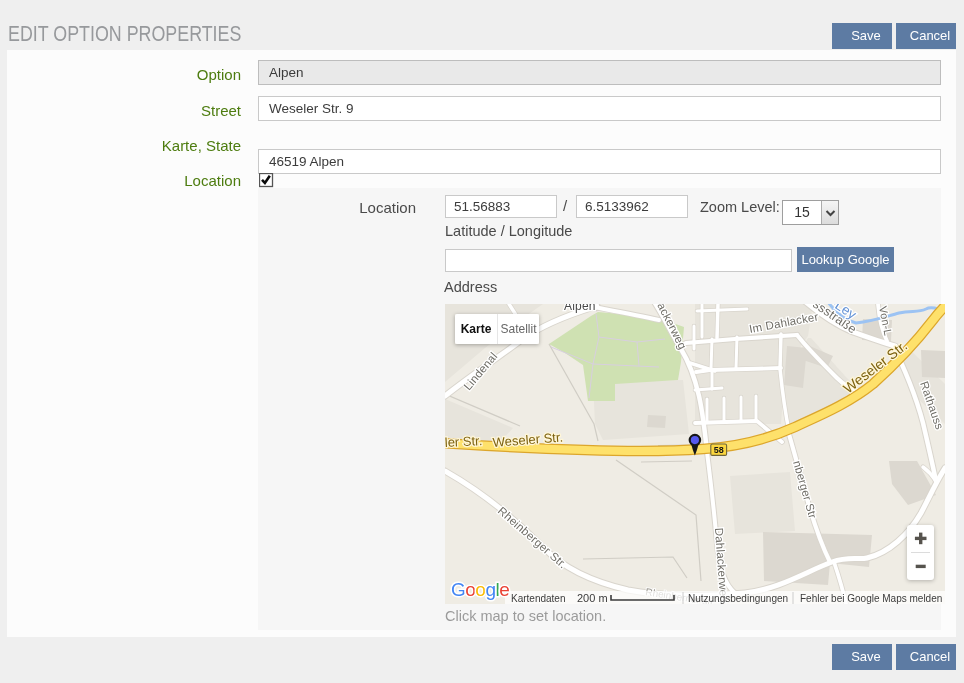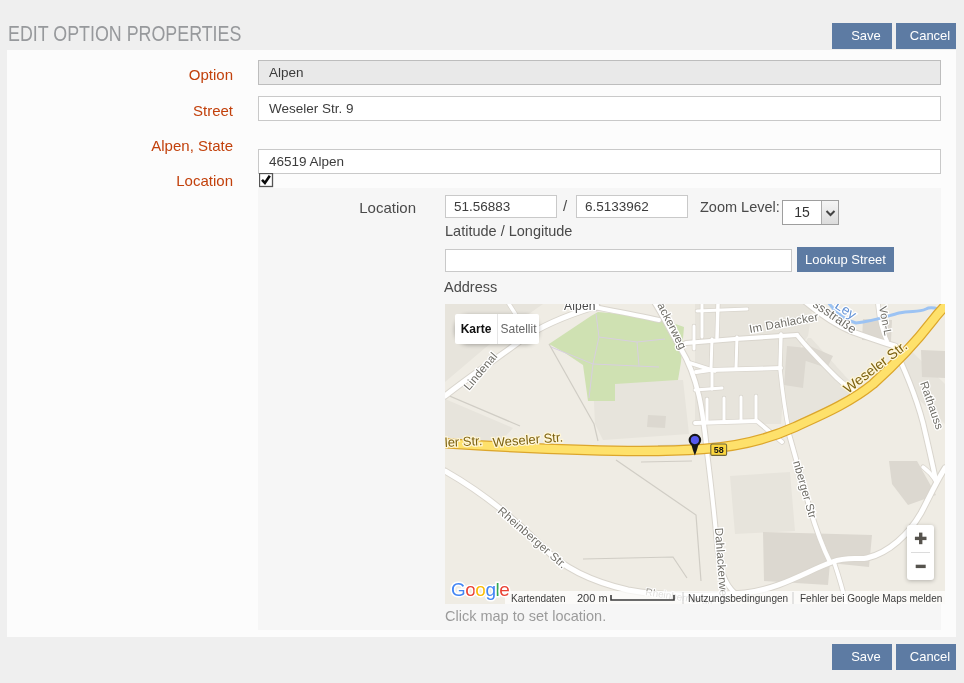--- a/index.html
+++ b/index.html
@@ -2,21 +2,21 @@
 <html><head>
 <meta charset="utf-8">
 <style>
   * { margin:0; padding:0; box-sizing:border-box; }
   html,body { width:964px; height:683px; overflow:hidden; background:#efefef;
     font-family:"Liberation Sans", sans-serif; }
   #title { position:absolute; left:8px; top:22px; font-size:21.5px; color:#97999c; transform:scaleX(0.83); transform-origin:left top; white-space:nowrap; }
   .btn { position:absolute; width:60px; height:26px; background:#5d7ba3; color:#fff;
     font-size:13px; text-align:center; line-height:26px;padding-left:8px; }
   #panel { position:absolute; left:7px; top:50px; width:949px; height:587px; background:#fcfcfc; }
-  .lbl { position:absolute; left:4px; width:222px; text-align:right; font-size:15px; color:#c2410c; }
+  .lbl { position:absolute; left:12px; width:222px; text-align:right; font-size:15px; color:#4d7c0f; }
   .inp { position:absolute; left:251px; width:683px; height:25px; background:#fff;
     border:1px solid #c9c9c9; font-size:13.5px; color:#3c3c3c; padding:0 0 0 10px; line-height:23px;
     font-family:"Liberation Sans", sans-serif; }
   .inp.dis { background:#e9e9e9; border-color:#bdbdbd; }
   #subpanel { position:absolute; left:251px; top:138px; width:683px; height:442px; background:#f6f6f6; }
   .slbl { font-size:15px; color:#4a4a4a; }
   .sinp { position:absolute; height:23px; background:#fff; border:1px solid #c9c9c9;
     font-size:13.5px; color:#3c3c3c; padding:0 0 0 8px; line-height:21px; }
   .under { position:absolute; font-size:14.5px; color:#4a4a4a; }
 </style>
@@ -27,21 +27,21 @@
   <div class="btn" style="left:896px; top:23px;">Cancel</div>
 
   <div id="panel">
 
     <div class="lbl" style="top:16px;">Option</div>
     <div class="inp dis" style="top:10px;">Alpen</div>
 
     <div class="lbl" style="top:52px;">Street</div>
     <div class="inp" style="top:46px;">Weseler Str. 9</div>
 
-    <div class="lbl" style="top:87px;">Alpen, State</div>
+    <div class="lbl" style="top:87px;">Karte, State</div>
     <div class="inp" style="top:99px;">46519 Alpen</div>
 
     <div class="lbl" style="top:122px;">Location</div>
     <div id="checkbox" style="position:absolute; left:252px; top:123px; width:14px; height:14px;">
       <svg width="18" height="18" viewBox="0 0 18 18">
         <rect x="0.5" y="0.5" width="13" height="13" fill="#fff" stroke="#555555" stroke-width="1.3"></rect>
         <path d="M3,6.8 L5.9,9.9 L10.8,2.7" fill="none" stroke="#0a0a0a" stroke-width="2.6"></path>
       </svg>
     </div>
 
@@ -56,21 +56,21 @@
         <div style="position:absolute; left:0; top:0; width:38px; height:23px; text-align:center; font-size:14px; color:#333; line-height:23px;">15</div>
         <div style="position:absolute; right:0; top:0; width:17px; height:23px; background:linear-gradient(#f4f4f4,#dcdcdc); border-left:1px solid #ababab;">
           <svg width="17" height="23" viewBox="0 0 17 23">
             <path d="M4.5,10 L8.5,14 L12.5,10" fill="none" stroke="#444" stroke-width="2"></path>
           </svg>
         </div>
       </div>
       <div class="under" style="left:187px; top:35px;">Latitude / Longitude</div>
 
       <div class="sinp" style="left:187px; top:61px; width:347px;"></div>
-      <div style="position:absolute; left:539px; top:59px; width:97px; height:25px; background:#5d7ba3; color:#fff; font-size:13px; text-align:center; line-height:25px; white-space:nowrap;">Lookup Street</div>
+      <div style="position:absolute; left:539px; top:59px; width:97px; height:25px; background:#5d7ba3; color:#fff; font-size:13px; text-align:center; line-height:25px; white-space:nowrap;">Lookup Google</div>
       <div class="under" style="left:186px; top:91px;">Address</div>
 
       <div id="map" style="position:absolute; left:187px; top:116px; width:500px; height:300px; background:#efece4; overflow:hidden;">
 <svg width="500" height="300" viewBox="0 0 500 300" style="position:absolute;left:0;top:0;" font-family="Liberation Sans, sans-serif">
   <rect x="0" y="0" width="500" height="300" fill="#efece4"></rect>
 
   <g fill="#e7e4dc">
     <path d="M0,0 L98,0 L78,14 L40,44 L0,78 Z"></path>
     <path d="M250,0 L368,0 L363,32 L340,66 L336,120 L250,120 Z"></path>
     <path d="M366,34 L400,72 L414,86 L380,114 L345,125 L338,100 L340,70 L363,34 Z"></path>
@@ -206,21 +206,21 @@
   <g font-size="10" fill="#3b3b3b">
     <text x="66" y="297.5">Kartendaten</text>
     <text x="132" y="297.5" font-size="11">200 m</text>
     <text x="243" y="297.5">Nutzungsbedingungen</text>
     <text x="355" y="297.5">Fehler bei Google Maps melden</text>
   </g>
   <path d="M166,291 L166,296 L229,296 L229,291" fill="none" stroke="#3b3b3b" stroke-width="1.6"></path>
   <text x="6" y="292" font-size="19" stroke="#ffffff" stroke-width="3" paint-order="stroke" style="letter-spacing:-0.5px"><tspan fill="#4285F4">G</tspan><tspan fill="#EA4335">o</tspan><tspan fill="#FBBC05">o</tspan><tspan fill="#4285F4">g</tspan><tspan fill="#34A853">l</tspan><tspan fill="#EA4335">e</tspan></text>
 </svg>
 
-        <div style="position:absolute; left:10px; top:10px; height:30px; box-shadow:0 1px 4px rgba(0,0,0,0.3); border-radius:14px; display:flex;">
+        <div style="position:absolute; left:10px; top:10px; height:30px; box-shadow:0 1px 4px rgba(0,0,0,0.3); border-radius:0; display:flex;">
           <div style="width:42px; height:30px; background:#fff; border-radius:2px 0 0 2px; font-size:12px; font-weight:bold; color:#111; text-align:center; line-height:30px;">Karte</div>
           <div style="width:42px; height:30px; background:#fff; border-left:1px solid #e6e6e6; border-radius:0 2px 2px 0; font-size:12px; color:#666; text-align:center; line-height:30px;">Satellit</div>
         </div>
 
         <div style="position:absolute; left:462px; top:221px; width:27px; height:55px; background:#fff; border-radius:3px; box-shadow:0 1px 4px rgba(0,0,0,0.25);">
           <svg width="27" height="55" viewBox="0 0 27 55">
             <line x1="13.7" y1="7.6" x2="13.7" y2="19.2" stroke="#56534d" stroke-width="3.4"></line>
             <line x1="7.9" y1="13.4" x2="19.5" y2="13.4" stroke="#56534d" stroke-width="3.4"></line>
             <line x1="4" y1="27.5" x2="23" y2="27.5" stroke="#dcdcdc" stroke-width="1"></line>
             <line x1="8.7" y1="41.4" x2="18.7" y2="41.4" stroke="#56534d" stroke-width="3.4"></line>

